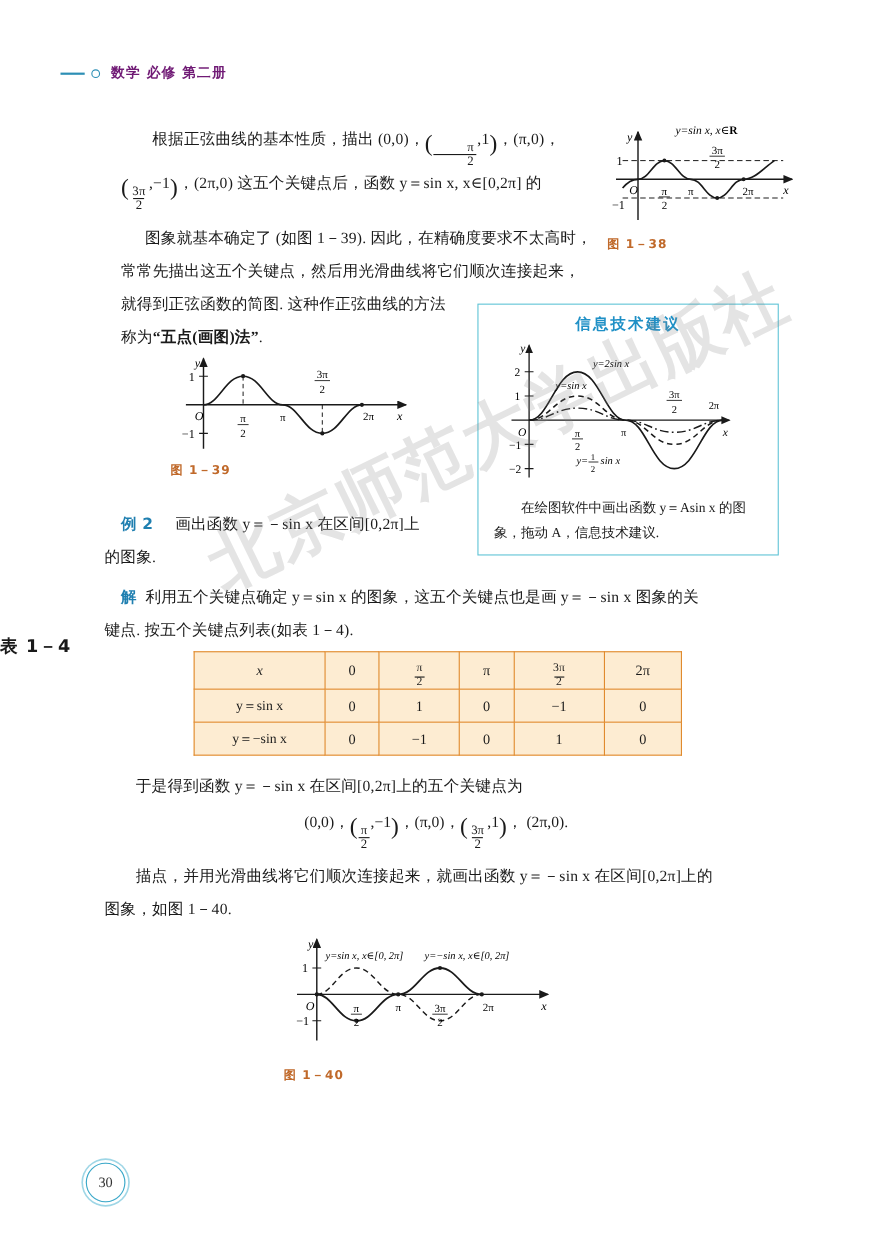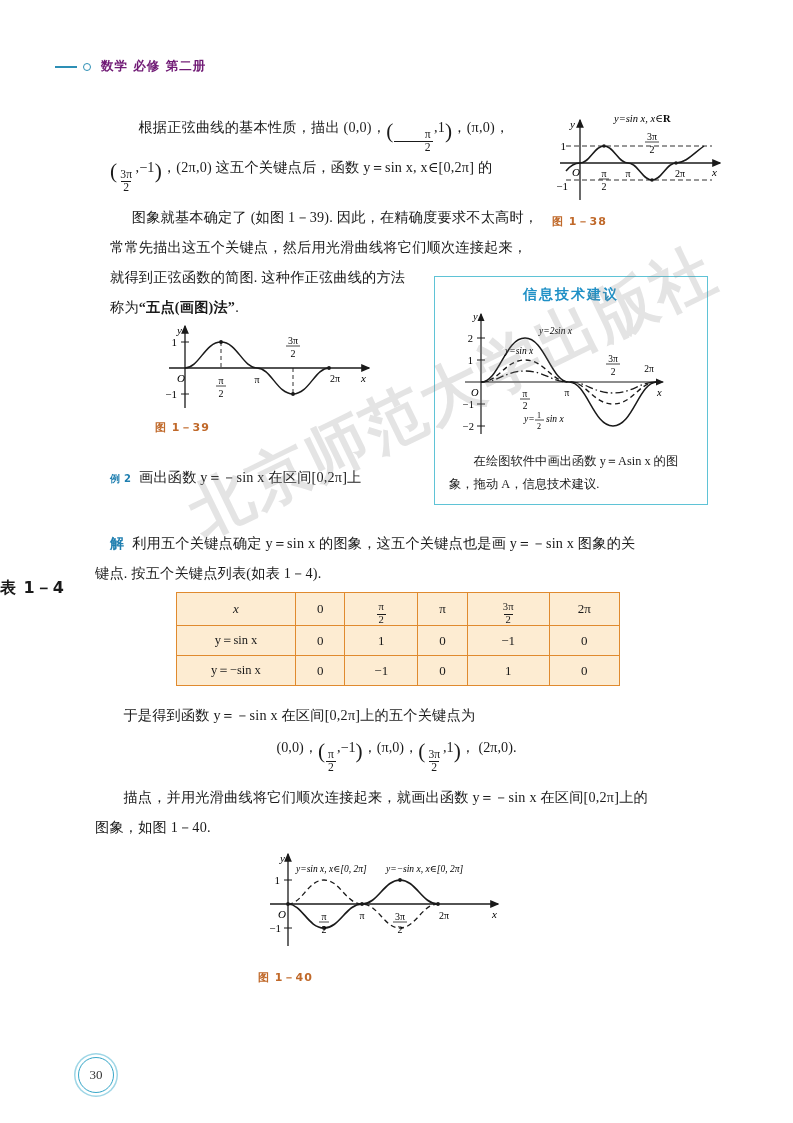--- a/index.html
+++ b/index.html
@@ -43,21 +43,21 @@
   .mathi{font-style:italic;font-family:"Liberation Serif",serif;}
   .frac{display:inline-flex;flex-direction:column;align-items:center;
         vertical-align:-0.48em;line-height:1;font-size:.82em;margin:0 1px;}
   .frac .num{padding:0 2px;}
   .frac .den{padding:0 2px;border-top:1px solid #1a1a1a;margin-top:1px;}
   .bigparen{font-size:1.5em;vertical-align:-0.28em;font-family:"Liberation Serif",serif;}
   .bold{font-weight:700;}
 
   .tag{
     font-family:"DejaVu Sans","Liberation Sans",sans-serif;
-    font-weight:700;color:#1f7fb0;font-size:10px;margin-right:8px;
+    font-weight:700;color:#1f7fb0;font-size:14px;margin-right:20px;
   }
   .tag-red{
     font-family:"DejaVu Sans","Liberation Sans",sans-serif;
     font-weight:700;color:#1f7fb0;font-size:14px;margin-right:8px;
   }
 
   
   .fig{position:absolute;}
   .figcap{
     font-family:"DejaVu Sans","Liberation Sans",sans-serif;
@@ -268,20 +268,21 @@
       <line x1="84" y1="114" x2="93" y2="114" stroke="#1a1a1a" stroke-width="0.8"></line>
       <text x="88" y="123" font-size="8" text-anchor="middle">2</text>
       <text x="95" y="116" font-size="9.5" font-style="italic">sin x</text>
     </svg>
     <div class="ib-text">在绘图软件中画出函数 y＝Asin x 的图象，拖动 A，信息技术建议.</div>
   </div>
 
   <div class="para" style="left:110px;top:462px;width:330px;">
     <span class="tag">例 2</span><span>画出函数 y＝－sin x 在区间[0,2π]上</span>
   </div>
+  <div class="para" style="left:95px;top:492px;width:330px;">的图象.</div>
 
   <div class="para" style="left:110px;top:528px;width:610px;">
     <span class="tag-red">解</span><span>利用五个关键点确定 y＝sin x 的图象，这五个关键点也是画 y＝－sin x 图象的关</span>
   </div>
   <div class="para" style="left:95px;top:558px;width:610px;">键点. 按五个关键点列表(如表 1－4).</div>
 
   <div class="tabcap" style="top:578px;">表 1－4</div>
 
   <table class="keytable">
     <tbody>

